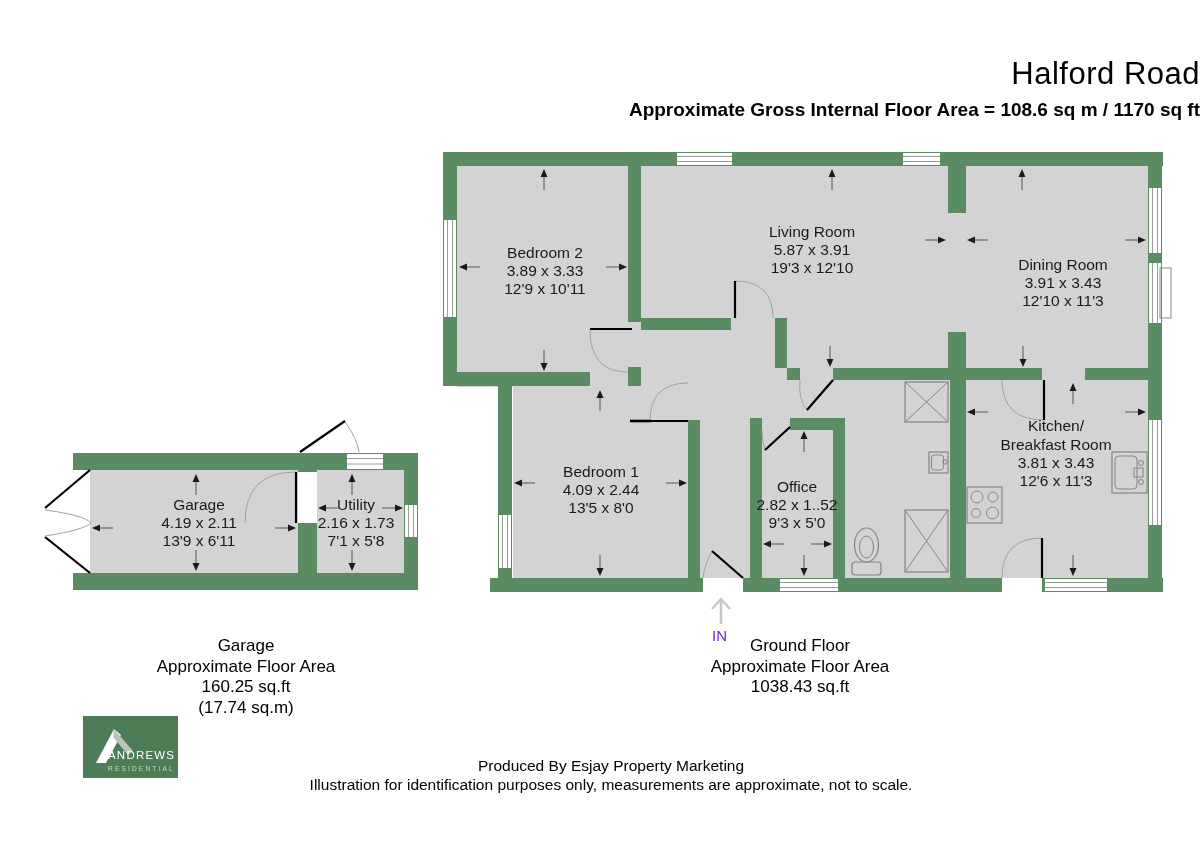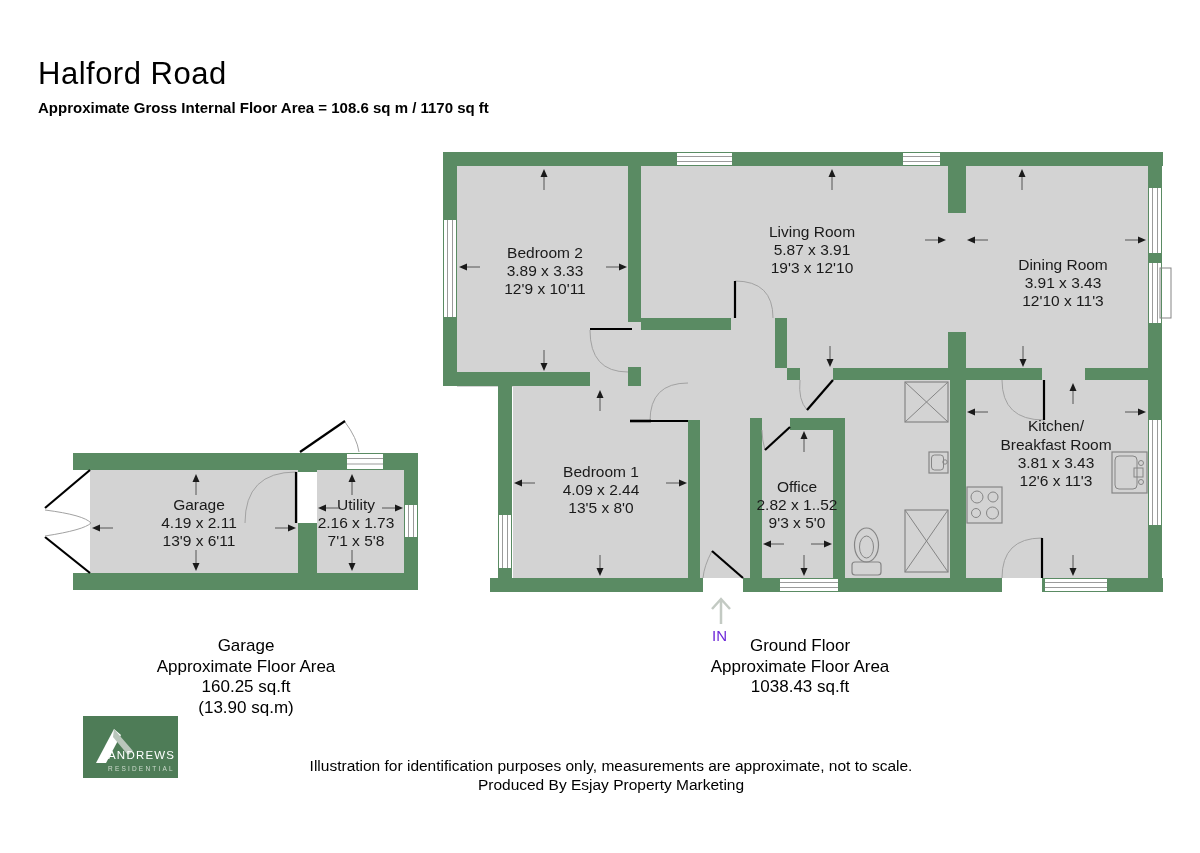--- a/index.html
+++ b/index.html
@@ -1,20 +1,20 @@
 <!DOCTYPE html>
 <html style="--wall: #5a8b63; --floor: #d3d3d3; --logo: #4e7c57;"><head>
 <meta charset="utf-8">
 <style>
   html,body{margin:0;padding:0;background:#fff;}
   .page{position:relative;width:1200px;height:853px;background:#fff;overflow:hidden;
         font-family:"Liberation Sans",sans-serif;color:#111;}
-  .header{position:absolute;top:56px;left:0;width:1200px;text-align:left;padding-left:38px;box-sizing:border-box;}
+  .header{position:absolute;top:56px;left:0;width:1200px;text-align:right;padding-left:38px;box-sizing:border-box;}
   .title{font-size:31px;letter-spacing:.5px;color:#000;}
-  .subtitle{font-size:15px;font-weight:bold;margin-top:7px;color:#000;}
+  .subtitle{font-size:19px;font-weight:bold;margin-top:7px;color:#000;}
   svg.plan{position:absolute;left:0;top:0;}
   .floor{fill:var(--floor);}
   .wall{fill:var(--wall);}
   .win{fill:#ffffff;}
   .winline{stroke:#9b9b9b;stroke-width:1;}
   .leaf{stroke:#000;stroke-width:2.2;fill:none;stroke-linecap:butt;}
   .wline{stroke:#000;stroke-width:2.6;fill:none;}
   .arc{stroke:#a2a2a2;stroke-width:1;fill:none;}
   .fix{stroke:#858585;stroke-width:1.2;fill:none;}
   .fixl{stroke:#858585;stroke-width:1;fill:none;}
@@ -322,38 +322,38 @@
         <line x1="395" y1="508" x2="382" y2="508" class="arrowstem"></line>
       </g>
   </svg>
 
   <div class="in-label" style="left:712px;top:627px;">IN</div>
 
   <div class="area-label" style="left:96px;top:636px;width:300px;">
     <div>Garage</div>
     <div>Approximate Floor Area</div>
     <div>160.25 sq.ft</div>
-    <div>(13.90 sq.m)</div>
+    <div>(17.74 sq.m)</div>
   </div>
 
   <div class="area-label" style="left:650px;top:636px;width:300px;">
     <div>Ground Floor</div>
     <div>Approximate Floor Area</div>
     <div>1038.43 sq.ft</div>
   </div>
 
   <div class="logo">
     <svg width="95" height="65" viewBox="0 0 95 65">
       <g>
         <path fill="#ffffff" d="M13,47 L31,13 L38,19 L23,47 Z"></path>
         <path fill="#b9c6bb" d="M31,13 L50,35 L45,39 L30,21 Z"></path>
       </g>
       <text x="25" y="43" font-size="11.5" fill="#ffffff" letter-spacing="1.2">ANDREWS</text>
       <text x="25" y="55" font-size="6.5" fill="#cfdccf" letter-spacing="2.2">RESIDENTIAL</text>
     </svg>
   </div>
 
   <div class="footer">
+    <div>Produced By Esjay Property Marketing</div>
     <div>Illustration for identification purposes only, measurements are approximate, not to scale.</div>
-    <div>Produced By Esjay Property Marketing</div>
   </div>
 
 </div>
 
 </body></html>

